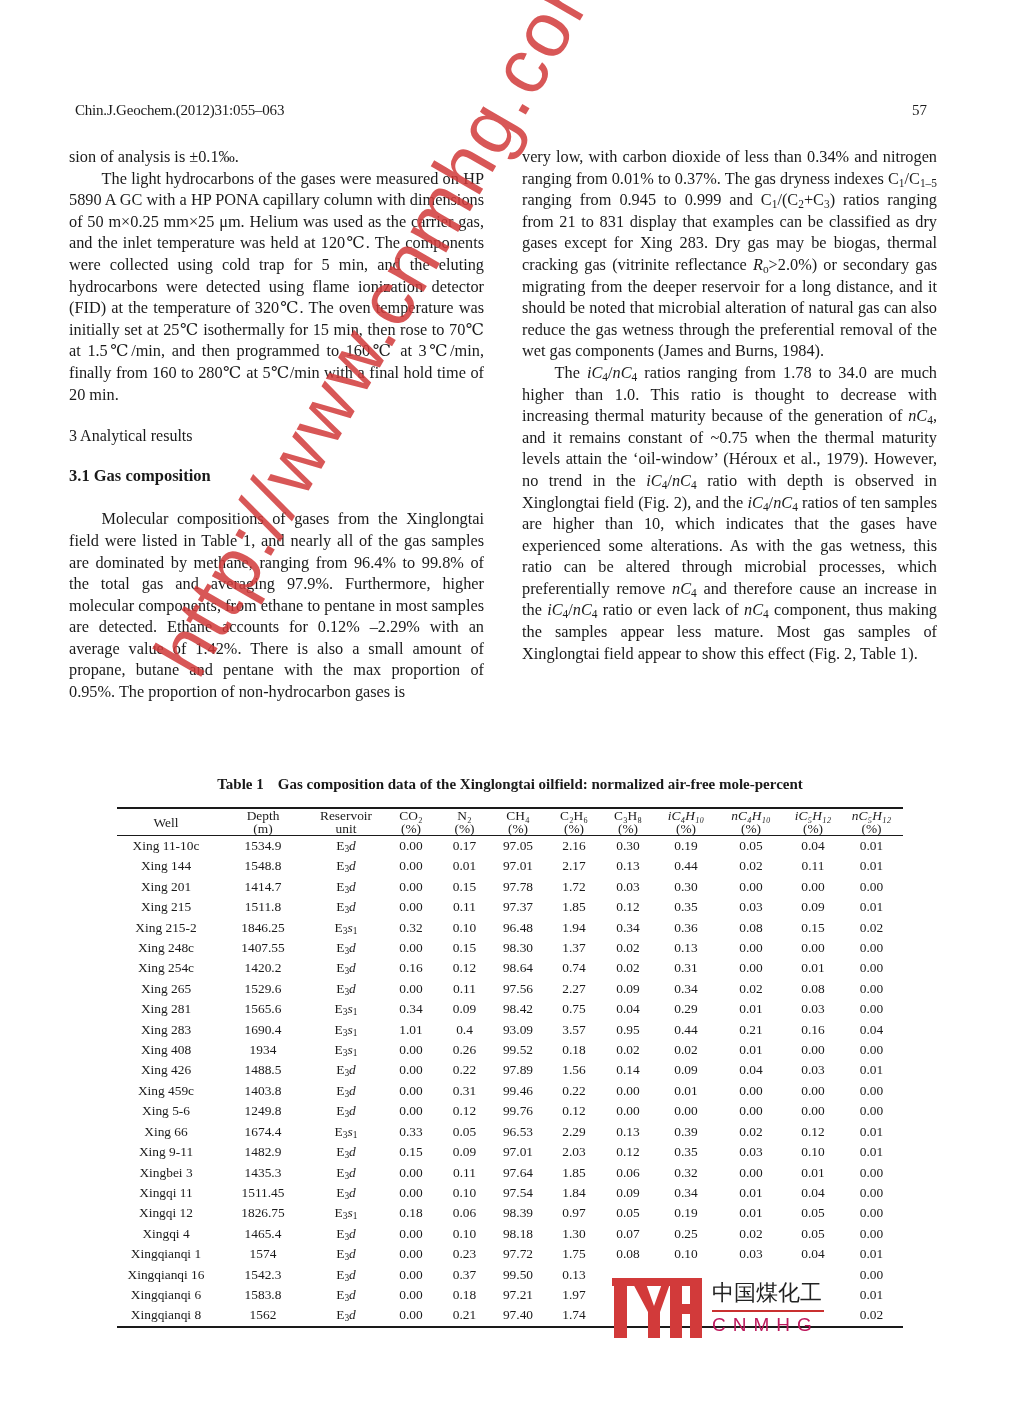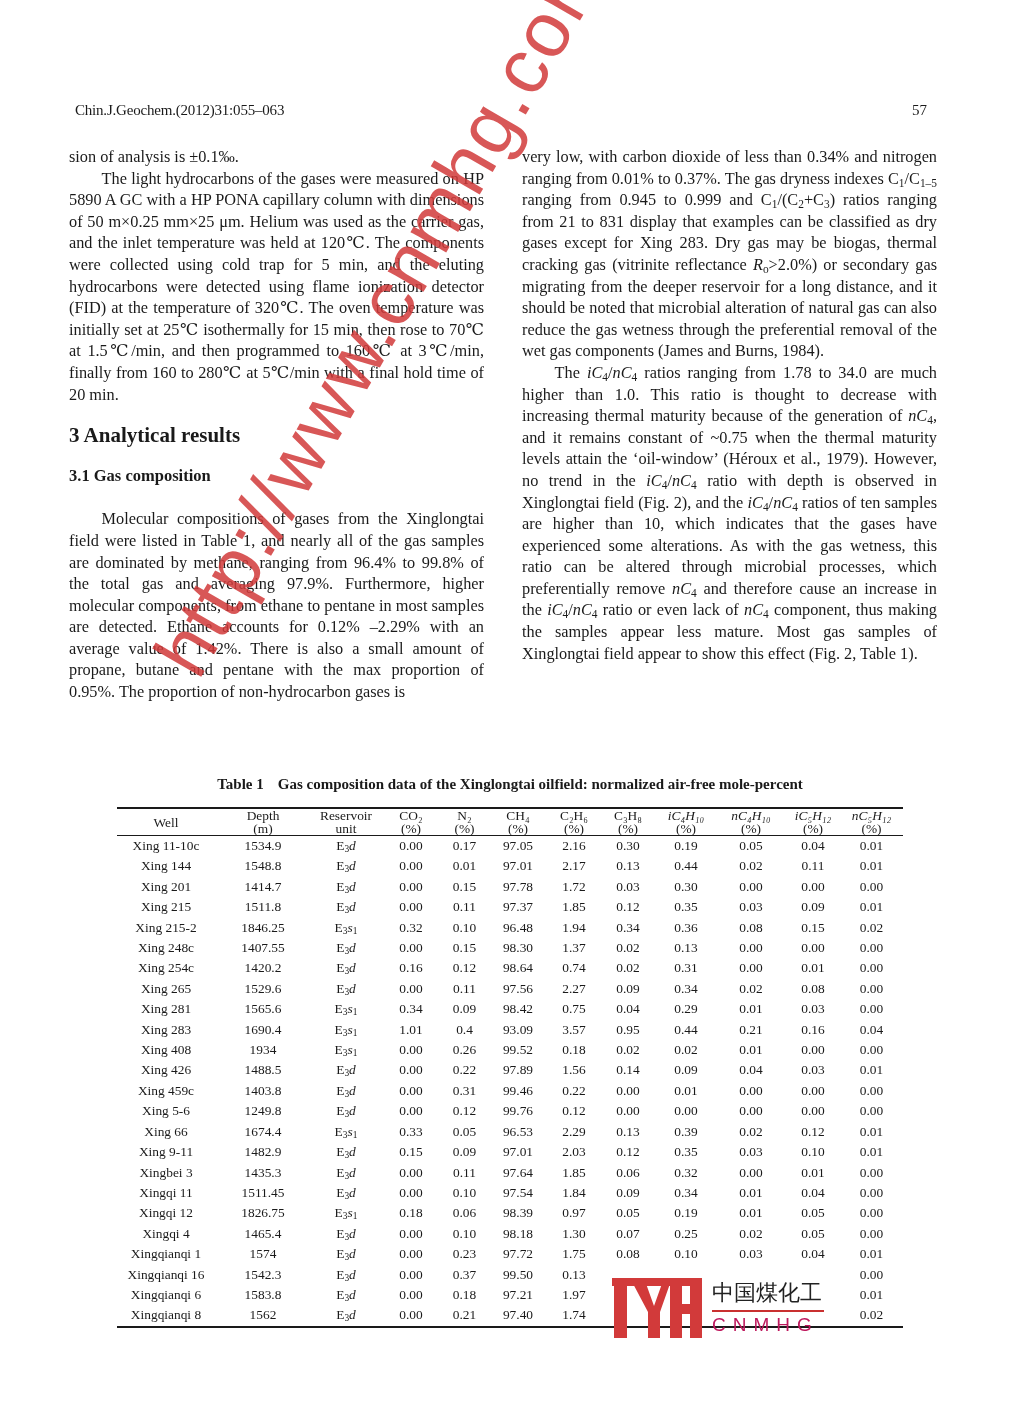--- a/index.html
+++ b/index.html
@@ -7,21 +7,21 @@
     width: 1016px; height: 1419px; position: relative; overflow: hidden;
     font-family: "Liberation Serif", "DejaVu Serif", serif; color: #1a1a1a;
   }
   .header-left { position: absolute; left: 75px; top: 102px; font-size: 15px; letter-spacing: -0.2px; }
   .header-right { position: absolute; left: 912px; top: 102px; font-size: 15px; }
   .col { position: absolute; top: 146px; width: 415px; font-size: 16.3px; line-height: 21.6px; text-align: justify; }
   .col-left { left: 69px; }
   .col-right { left: 522px; }
   .col p { margin: 0; }
   .indent { text-indent: 2em; }
-  .h1 { font-weight: bold; font-size: 21px; margin: 20px 0 18px 0 !important; }
+  .h1 { font-weight: normal; font-size: 16px; margin: 20px 0 18px 0 !important; }
   .h2 { font-weight: bold; font-size: 16.5px; margin: 0 0 22px 0 !important; }
   sub { font-size: 0.7em; vertical-align: -0.25em; line-height: 0; }
   i { font-style: italic; }
 
   .table-wrap { position: absolute; left: 117px; top: 775px; width: 786px; }
   .table-caption { text-align: center; font-weight: bold; font-size: 15px; line-height: 18px; white-space: nowrap; }
   .table-caption .tnum { margin-right: 14px; }
   table { border-collapse: collapse; width: 786px; font-size: 13.4px; margin-top: 14px; }
   thead tr.top th { border-top: 2px solid #1a1a1a; }
   thead tr.bottom th { border-bottom: 1.2px solid #1a1a1a; }

